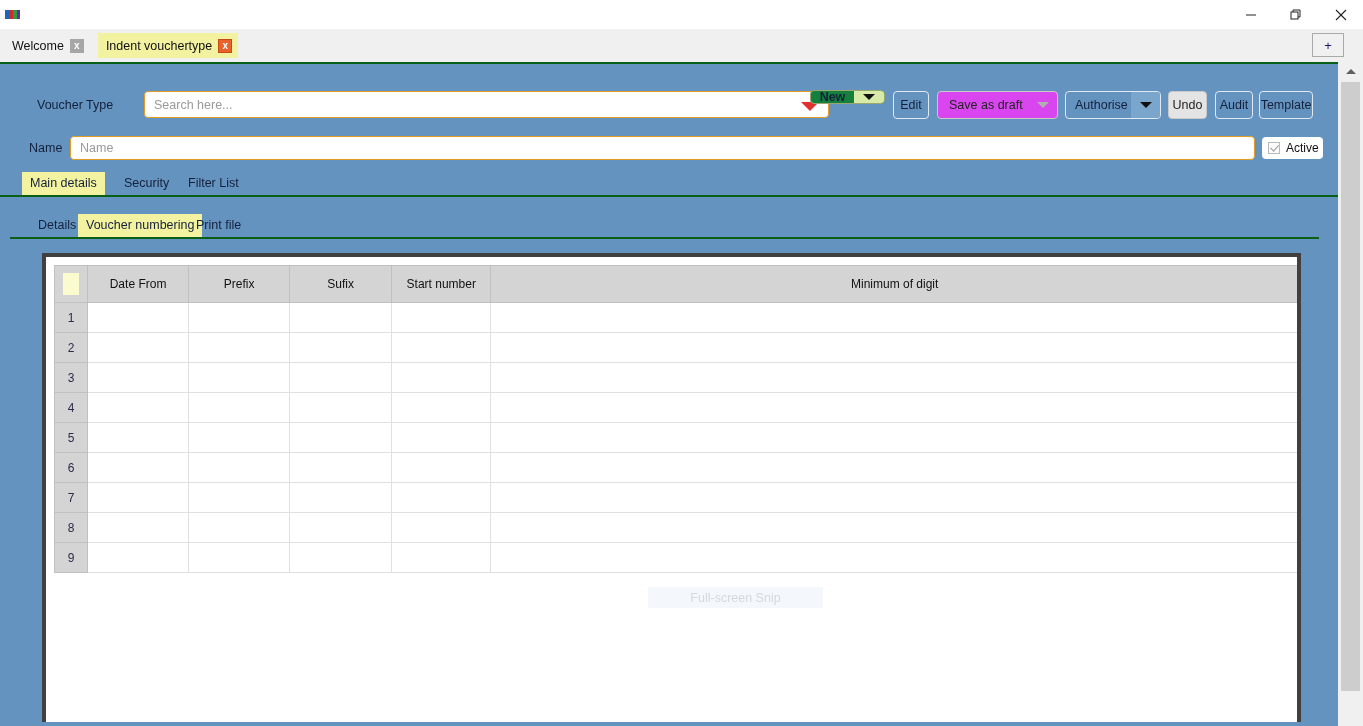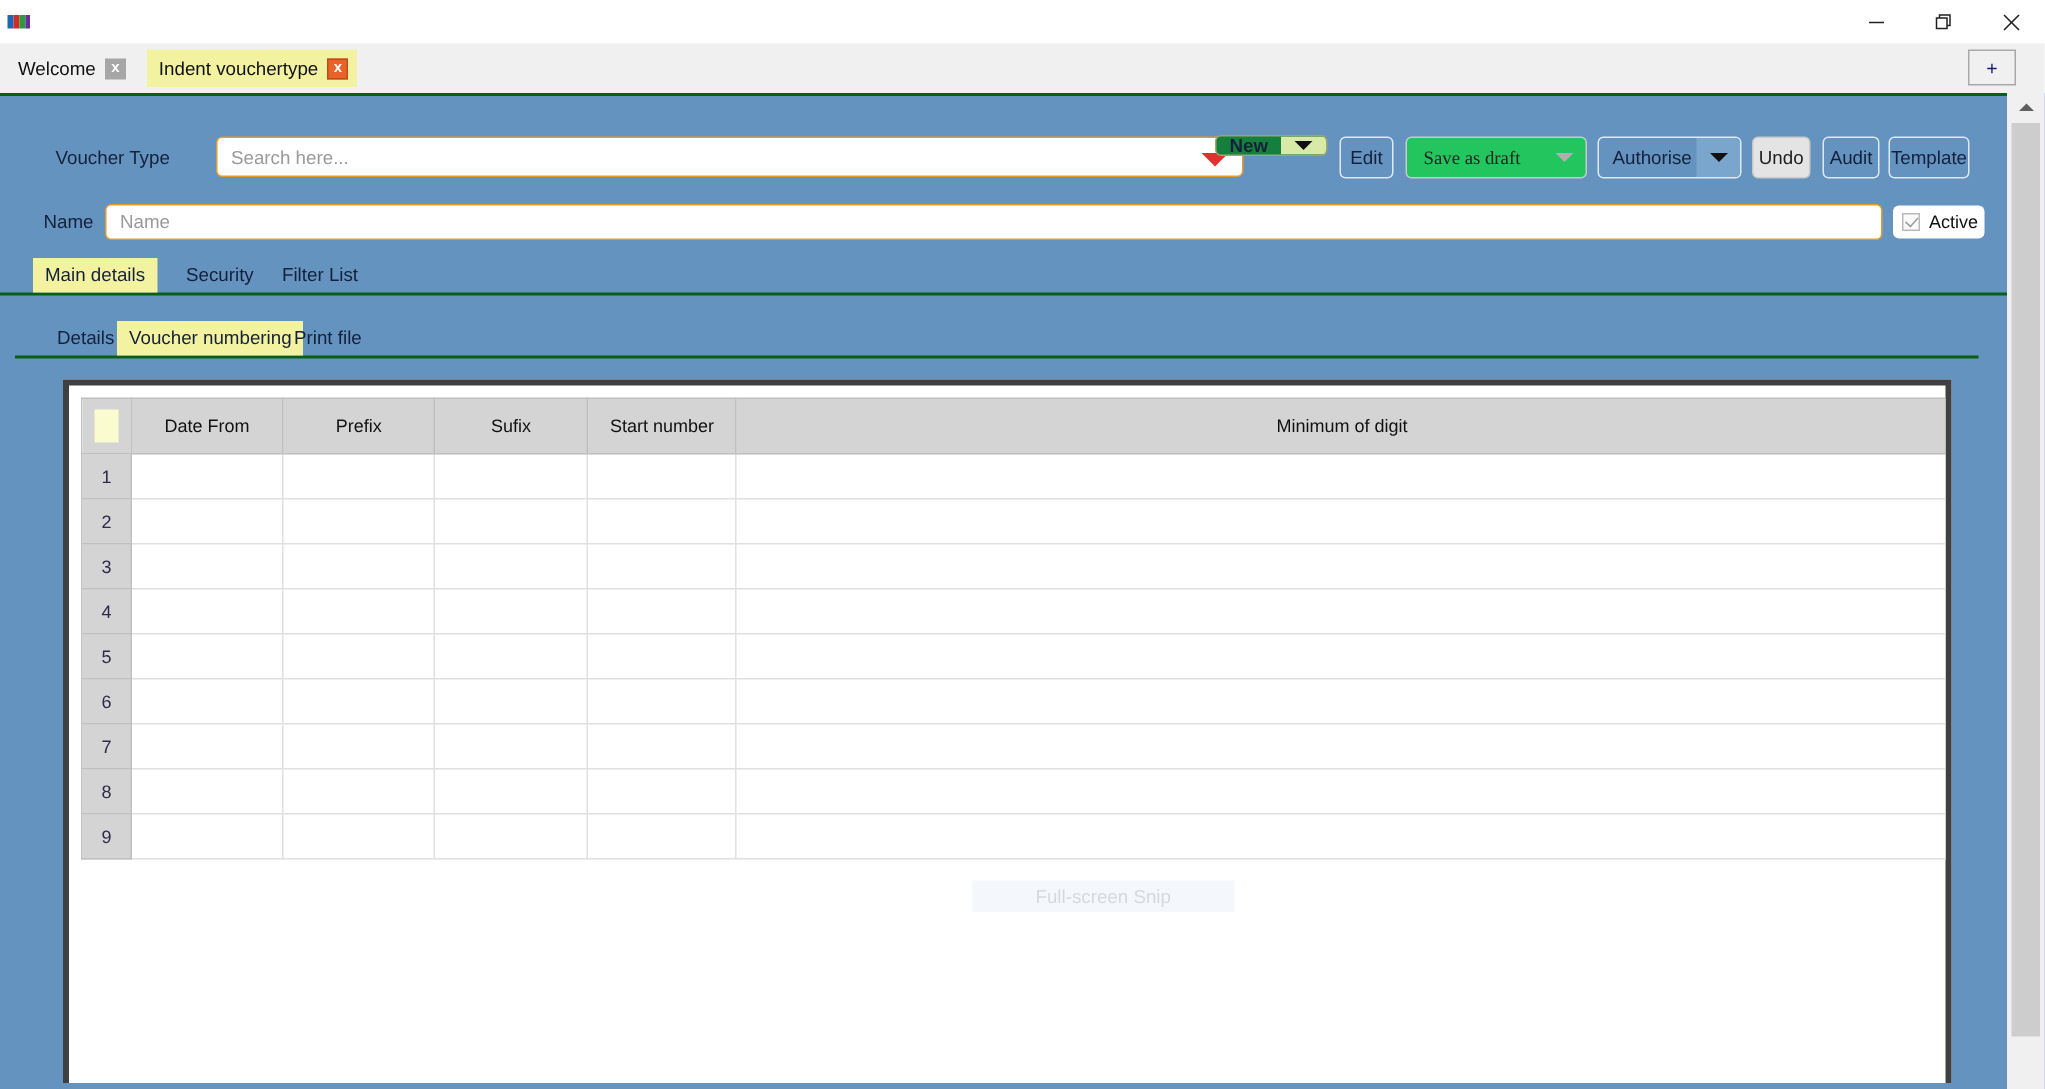--- a/index.html
+++ b/index.html
@@ -233,22 +233,21 @@
   .btn-new .main { color:#14213a; font-weight: 600; }
   .btn-new .arrowpart { background: #d8eaa8; }
 
   
   .btn-edit { left: 893px; top: 91px; width: 36px; height: 28px; }
 
   
   .btn-save {
     left: 937px; top: 91px; width: 121px; height: 28px;
     border: 1px solid #c9c9c9;
-    background: #22c55e;
-    font-family: Liberation Serif, serif;
+    background: #d946ef;
   }
   .btn-save .main { color: #232323; justify-content: flex-start; padding-left: 11px; }
   .btn-save .arrowpart { width: 28px; }
 
   
   .btn-auth {
     left: 1065px; top: 91px; width: 96px; height: 28px;
     border: 1px solid #dfe9f2;
     background: transparent;
   }

